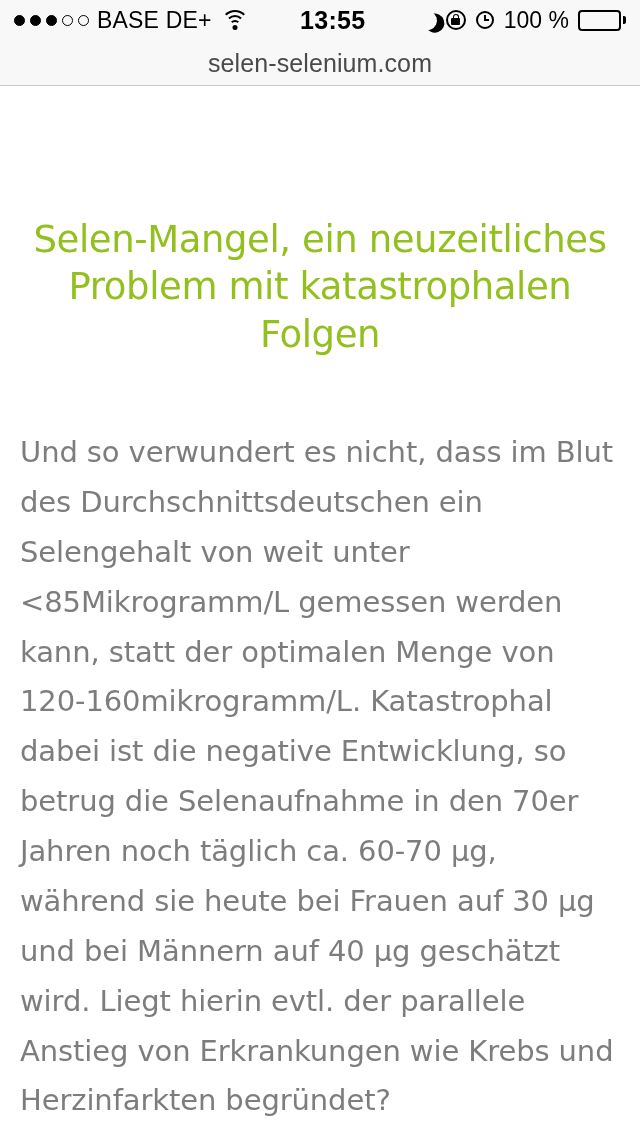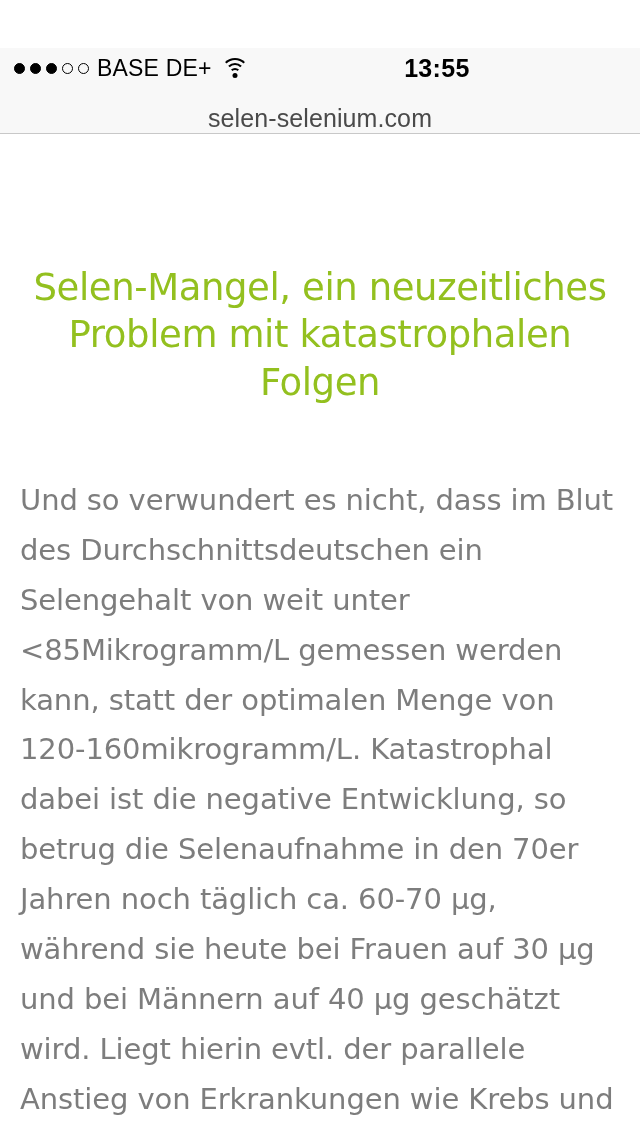--- a/index.html
+++ b/index.html
@@ -18,21 +18,20 @@
   .status-bar {
     height: 40px;
     background: #f8f8f8;
     display: flex;
     align-items: center;
     padding: 8px 14px;
     box-sizing: border-box;
     font-size: 24px;
     color: #000;
     font-family: "Liberation Sans", sans-serif;
-    margin-top: 48px;
   }
   .status-left {
     display: flex;
     align-items: center;
     gap: 8px;
     flex: 0 0 auto;
   }
   .signal-dots {
     display: flex;
     align-items: center;
@@ -174,21 +173,21 @@
     background: #000;
     border-radius: 0 2px 2px 0;
     margin-left: 2px;
   }
 
   
   .url-bar {
     height: 46px;
     background: #f8f8f8;
     display: flex;
-    align-items: flex-end;
+    align-items: center;
     justify-content: center;
     border-bottom: 1px solid #c8c8c8;
     box-sizing: border-box;
   }
   .url-text {
     font-size: 25px;
     color: #4a4a4a;
     font-family: "Liberation Sans", sans-serif;
     letter-spacing: 0.1px;
     padding-top: 2px;
@@ -232,20 +231,38 @@
     </div>
     <span class="carrier">BASE DE+</span>
     <span class="wifi">
       <i class="a"></i>
         <i class="b"></i>
         <i class="c"></i>
         <i class="d"></i>
     </span>
   </div>
   <div class="status-center">13:55</div>
+  <div class="status-right">
+    <span class="moon"></span>
+    <span class="lock-rot">
+      <span class="circ"></span>
+        <span class="shackle"></span>
+        <span class="body"></span>
+    </span>
+    <span class="alarm">
+      <span class="face"></span>
+        <span class="hand-v"></span>
+        <span class="hand-h"></span>
+    </span>
+    <span>100 %</span>
+    <span class="battery">
+      <span class="shell"><span class="fill" style="width:100%"></span></span>
+      <span class="cap"></span>
+    </span>
+  </div>
 </div>
 
 <div class="url-bar">
   <span class="url-text">selen-selenium.com</span>
 </div>
 
 <div class="page">
   <h1 class="title">Selen-Mangel, ein neuzeitliches Problem mit katastrophalen Folgen</h1>
   <p class="body-text">Und so verwundert es nicht, dass im Blut des Durchschnittsdeutschen ein Selengehalt von weit unter &lt;85Mikrogramm/L gemessen werden kann, statt der optimalen Menge von 120-160mikrogramm/L. Katastrophal dabei ist die negative Entwicklung, so betrug die Selenaufnahme in den 70er Jahren noch täglich ca. 60-70 µg, während sie heute bei Frauen auf 30 µg und bei Männern auf 40 µg geschätzt wird. Liegt hierin evtl. der parallele Anstieg von Erkrankungen wie Krebs und Herzinfarkten begründet?</p>
 </div>

